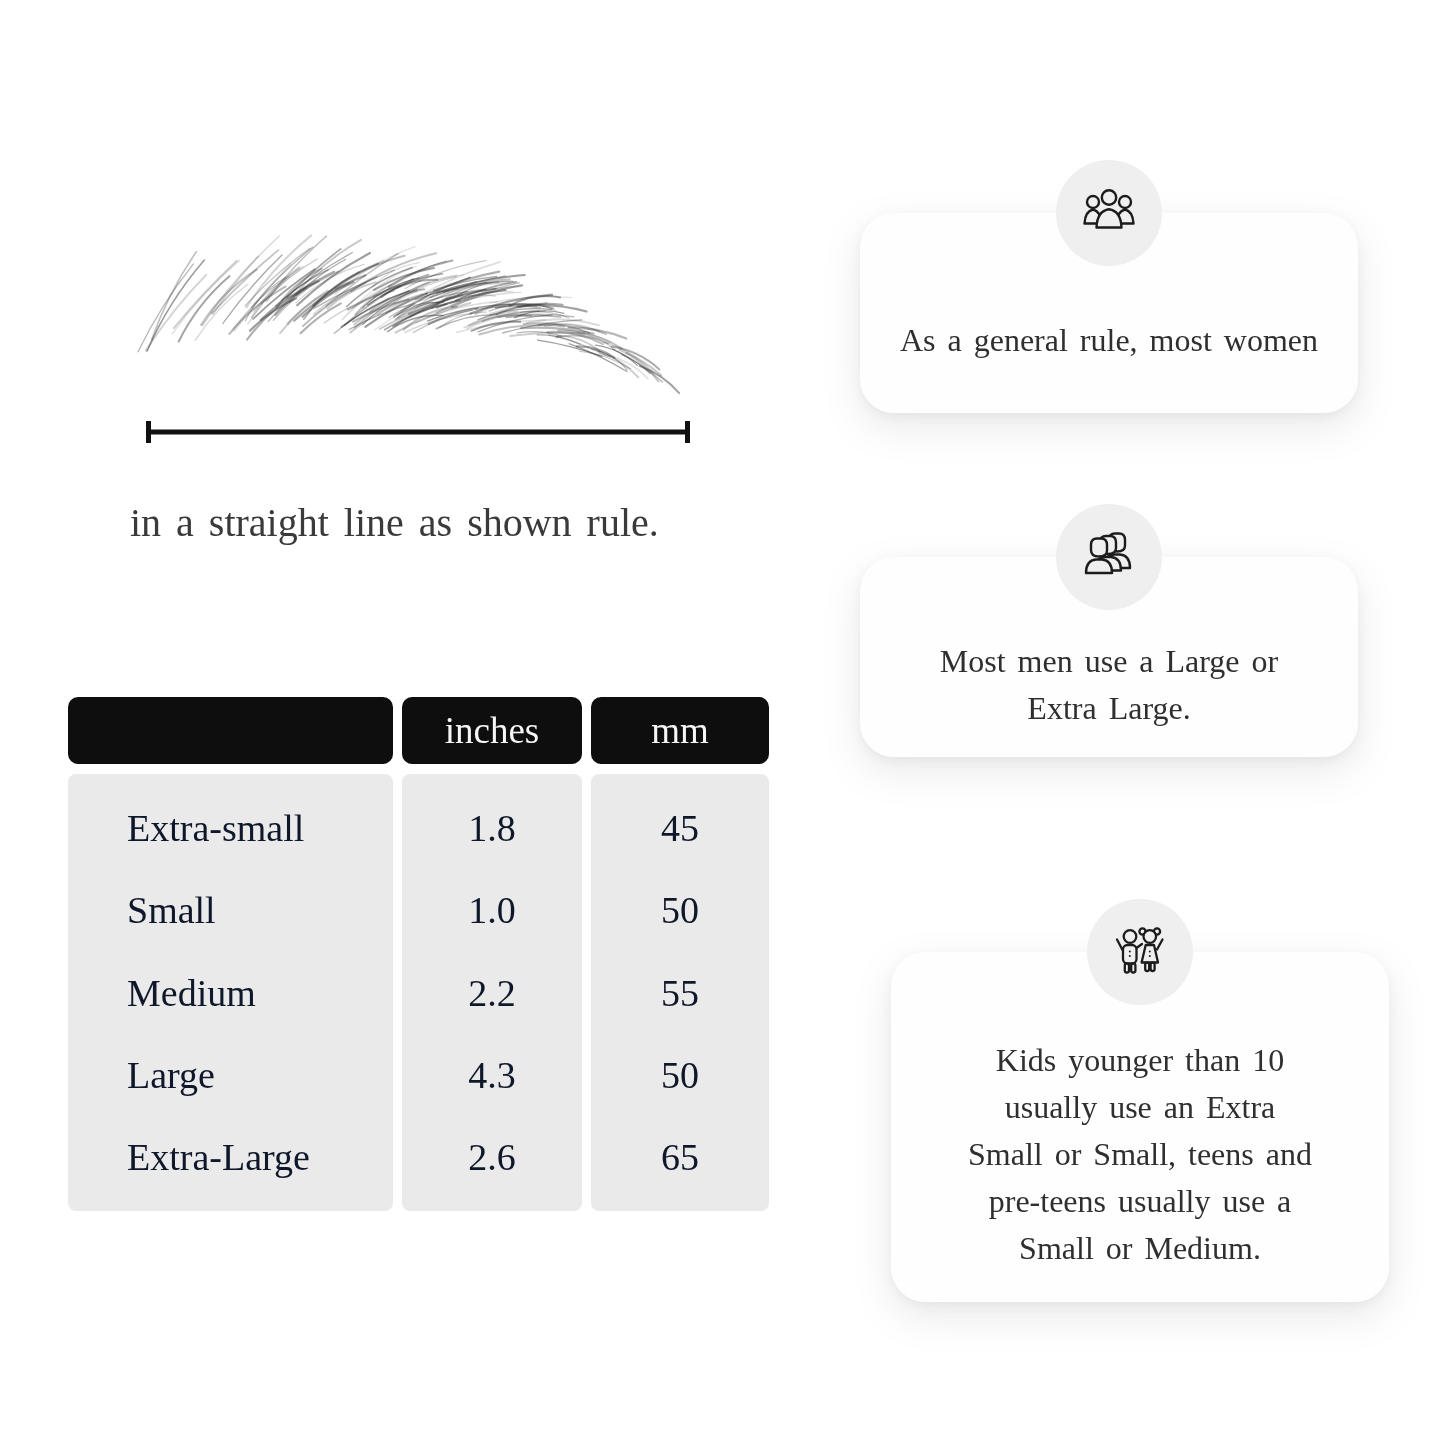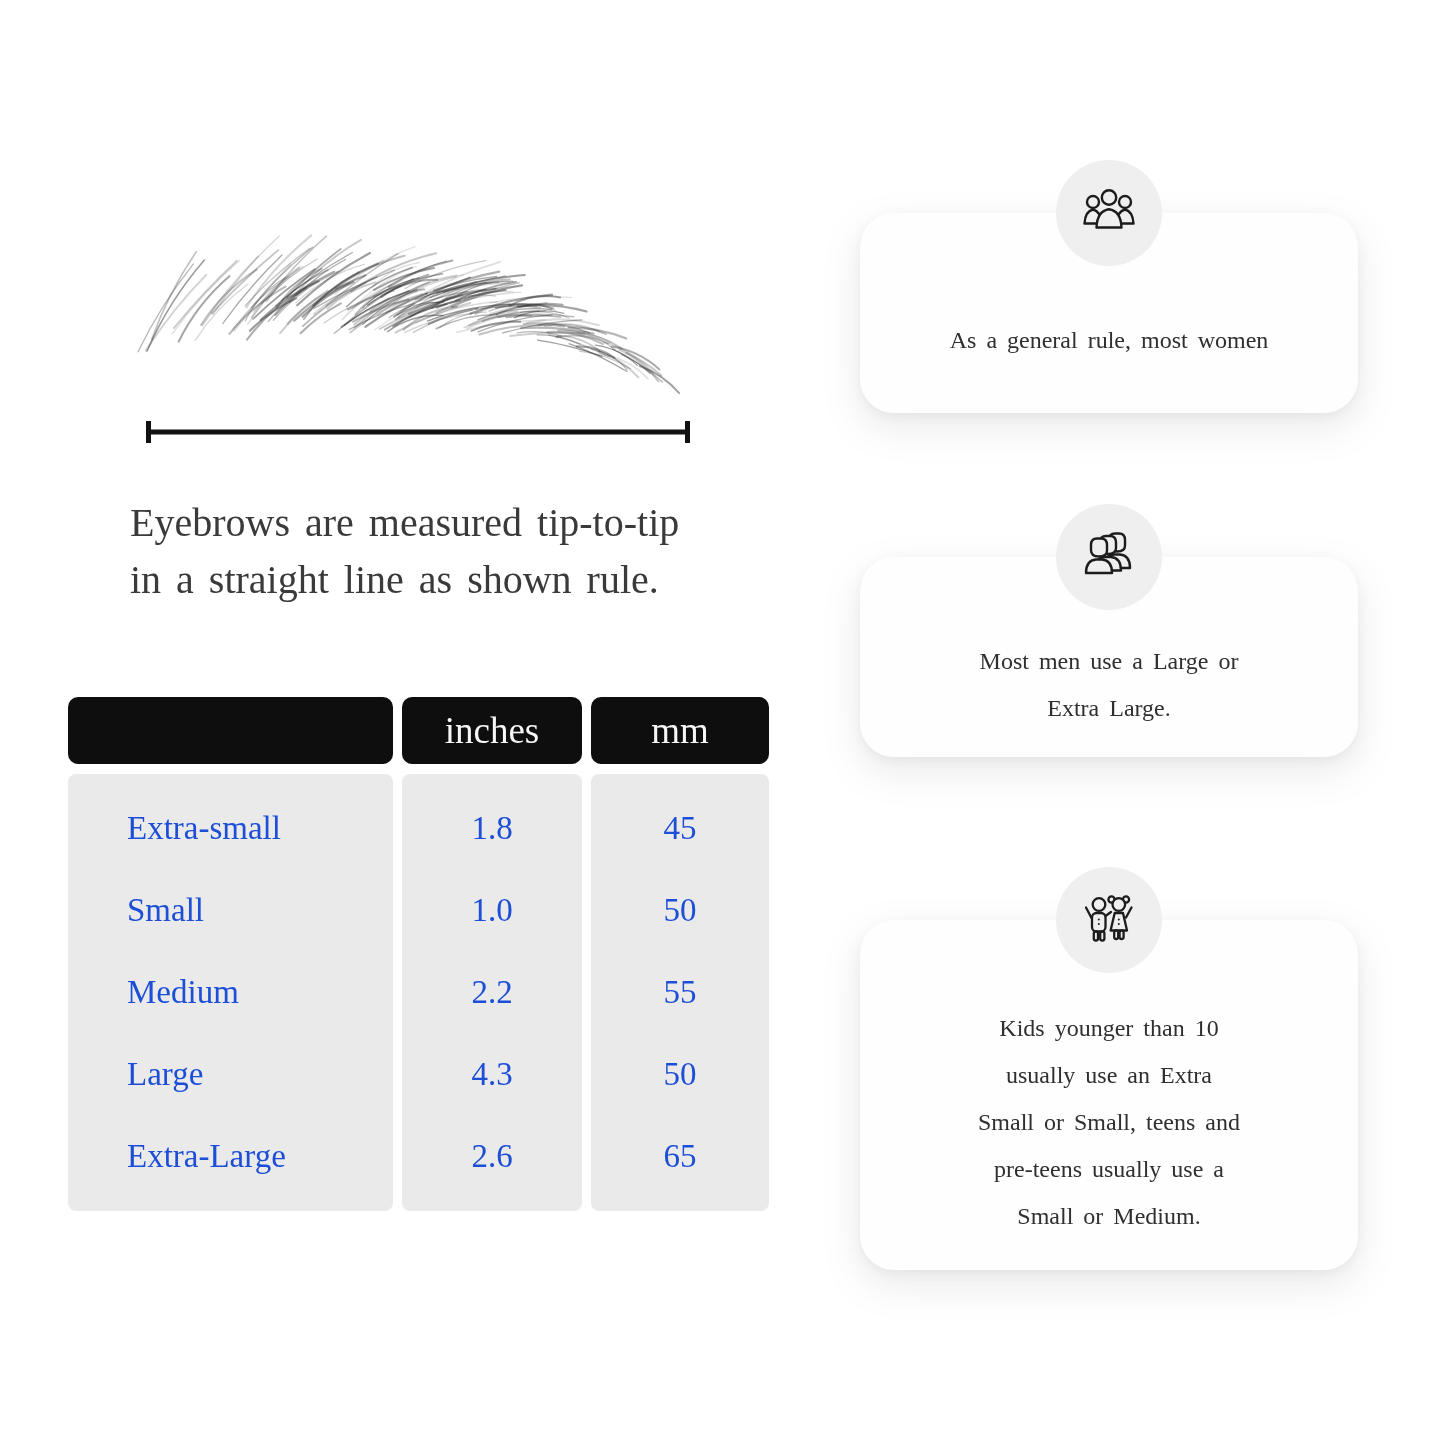--- a/index.html
+++ b/index.html
@@ -21,40 +21,40 @@
   .t-head{display:grid;grid-template-columns:325px 180px 178px;column-gap:9px;}
   .t-head .th{
     height:67px;background:#0e0e0e;border-radius:10px;
     color:#f6f6f6;font-size:37px;display:flex;align-items:center;justify-content:center;
   }
   .t-body{display:grid;grid-template-columns:325px 180px 178px;column-gap:9px;margin-top:10px;}
   .t-col{
     background:#eaeaea;border-radius:8px;height:437px;box-sizing:border-box;
     padding:13px 0;display:flex;flex-direction:column;
   }
-  .t-cell{flex:1;display:flex;align-items:center;font-size:33px;color:#1d4ed8;}
+  .t-cell{flex:1;display:flex;align-items:center;font-size:38px;color:#0f172a;}
   .t-col.labels .t-cell{padding-left:59px;}
   .t-col.nums .t-cell{justify-content:center;}
   
   .card{
     position:absolute;left:860px;width:498px;background:#fefefe;border-radius:34px;
     box-shadow:0 14px 38px rgba(120,120,120,0.16),0 3px 10px rgba(150,150,150,0.10);
   }
   .card-1{top:213px;height:200px;}
   .card-2{top:557px;height:200px;}
-  .card-3{top:920px;height:350px;}
+  .card-3{top:952px;height:350px;margin-left:31px;}
   .badge{
     position:absolute;top:-53px;left:50%;transform:translateX(-50%);
     width:106px;height:106px;border-radius:50%;background:#efefef;
     display:flex;align-items:center;justify-content:center;
   }
   .card-text{
     position:absolute;left:0;right:0;top:55px;bottom:0;
     display:flex;flex-direction:column;justify-content:center;align-items:center;
-    font-size:24px;line-height:47px;color:#2f2f2f;word-spacing:4px;
+    font-size:32px;line-height:47px;color:#2f2f2f;word-spacing:4px;
   }
 </style>
 </head>
 <body>
 
 <div class="eyebrow-wrap">
   <svg id="eyebrow-svg" width="600" height="185" viewBox="0 0 600 185">
       <path d="M 181.9 67.6 Q 206.6 40.8 235.8 18.9" fill="none" stroke="#2a2a2a" stroke-opacity="0.42" stroke-width="1.68" stroke-linecap="round"></path>
       <path d="M 409.6 87.6 Q 433.4 76.8 458.8 83.3" fill="none" stroke="#2a2a2a" stroke-opacity="0.43" stroke-width="1.36" stroke-linecap="round"></path>
       <path d="M 267.8 56.9 Q 286.9 36.5 314.6 32.7" fill="none" stroke="#2a2a2a" stroke-opacity="0.16" stroke-width="1.29" stroke-linecap="round"></path>
@@ -243,21 +243,20 @@
     </svg>
 </div>
 
 <svg class="measure-line" width="550" height="30" viewBox="0 0 550 30">
   <line x1="5" y1="15" x2="545" y2="15" stroke="#111" stroke-width="5"></line>
   <line x1="5.5" y1="4" x2="5.5" y2="26" stroke="#111" stroke-width="5"></line>
   <line x1="544.5" y1="4" x2="544.5" y2="26" stroke="#111" stroke-width="5"></line>
 </svg>
 
 <div class="caption">
-  <div>Eyebrows are measured tip-to-tip</div>
   <div>in a straight line as shown rule.</div>
 </div>
 
 <div class="size-table">
   <div class="t-head">
     <div class="th"></div>
     <div class="th">inches</div>
     <div class="th">mm</div>
   </div>
   <div class="t-body">

